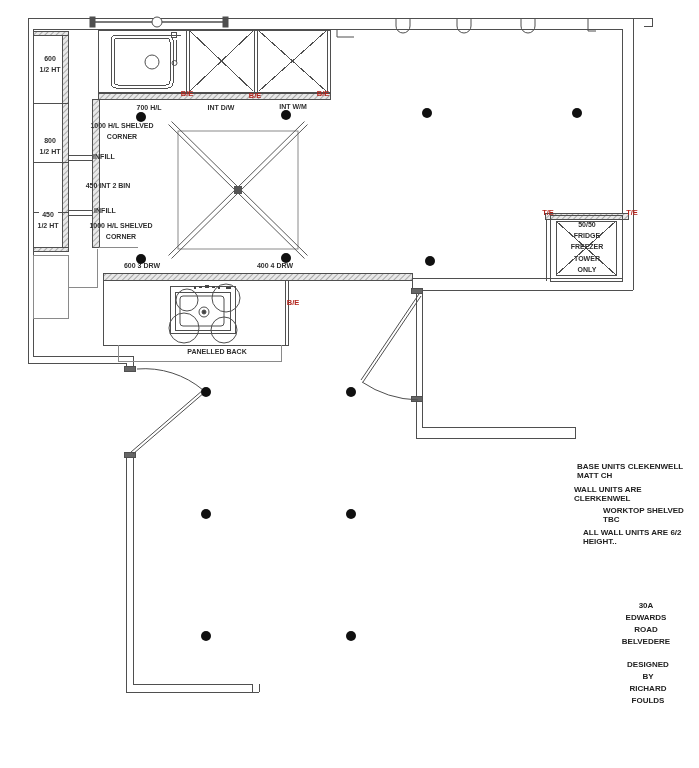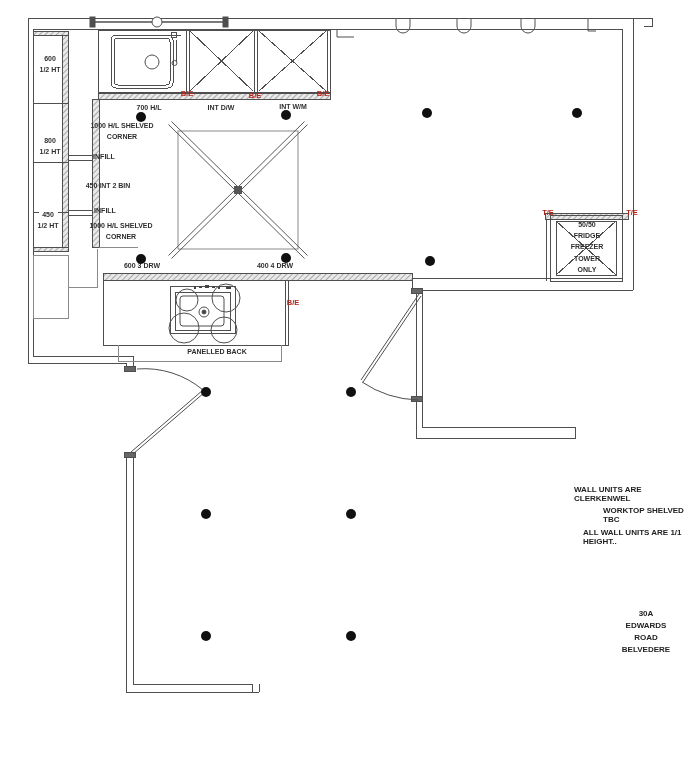--- a/index.html
+++ b/index.html
@@ -5,21 +5,21 @@
   html,body{margin:0;padding:0;background:#fff;}
   #plan{position:relative;width:699px;height:768px;background:#ffffff;overflow:hidden;
         font-family:"Liberation Sans", sans-serif;}
   #plan svg{position:absolute;left:0;top:0;}
   .lbl{position:absolute;font:bold 7px "Liberation Sans",sans-serif;color:#2e2e2e;
        line-height:1.6;white-space:pre-line;text-align:center;
        transform:translate(-50%,-50%);letter-spacing:0;}
   .lbl.left{transform:translate(0,-50%);text-align:left;}
   .red{color:#b3241c;font-size:7.5px;}
   .note{font:bold 8px "Liberation Sans",sans-serif;color:#222;}
-  .addr{font:bold 8px "Liberation Sans",sans-serif;color:#222;line-height:1.5;margin-top:8px;}
+  .addr{font:bold 8px "Liberation Sans",sans-serif;color:#222;line-height:1.5;}
   .dot{position:absolute;width:10px;height:10px;border-radius:50%;background:#101010;}
 </style>
 </head>
 <body>
 
 <div id="plan">
 
   <svg width="699" height="768" viewBox="0 0 699 768">
     <defs>
       <pattern id="hatch" width="4" height="4" patternUnits="userSpaceOnUse" patternTransform="rotate(45)">
@@ -199,26 +199,29 @@
 TOWER
 ONLY</div>
 
   <div class="lbl red" style="left:187px;top:94px">B/E</div>
   <div class="lbl red" style="left:255px;top:96px">B/E</div>
   <div class="lbl red" style="left:323px;top:94px">B/E</div>
   <div class="lbl red" style="left:293px;top:303px">B/E</div>
   <div class="lbl red" style="left:548px;top:213px">T/E</div>
   <div class="lbl red" style="left:632px;top:213px">T/E</div>
 
+  <div class="lbl left note" style="left:577px;top:471px">BASE UNITS CLEKENWELL MATT CH</div>
   <div class="lbl left note" style="left:574px;top:494px">WALL UNITS ARE CLERKENWEL</div>
   <div class="lbl left note" style="left:603px;top:515px">WORKTOP SHELVED TBC</div>
-  <div class="lbl left note" style="left:583px;top:537px">ALL WALL UNITS ARE 1/1 HEIGHT..</div>
+  <div class="lbl left note" style="left:583px;top:537px">ALL WALL UNITS ARE 6/2 HEIGHT..</div>
 
   <div class="lbl addr" style="left:646px;top:624px">30A EDWARDS ROAD
 BELVEDERE</div>
+  <div class="lbl addr" style="left:648px;top:683px">DESIGNED BY
+RICHARD FOULDS</div>
 
 <div class="dot" style="left: 136px; top: 112px;"></div>
     <div class="dot" style="left: 281px; top: 110px;"></div>
     <div class="dot" style="left: 422px; top: 108px;"></div>
     <div class="dot" style="left: 572px; top: 108px;"></div>
     <div class="dot" style="left: 136px; top: 254px;"></div>
     <div class="dot" style="left: 281px; top: 253px;"></div>
     <div class="dot" style="left: 425px; top: 256px;"></div>
     <div class="dot" style="left: 201px; top: 387px;"></div>
     <div class="dot" style="left: 346px; top: 387px;"></div>

